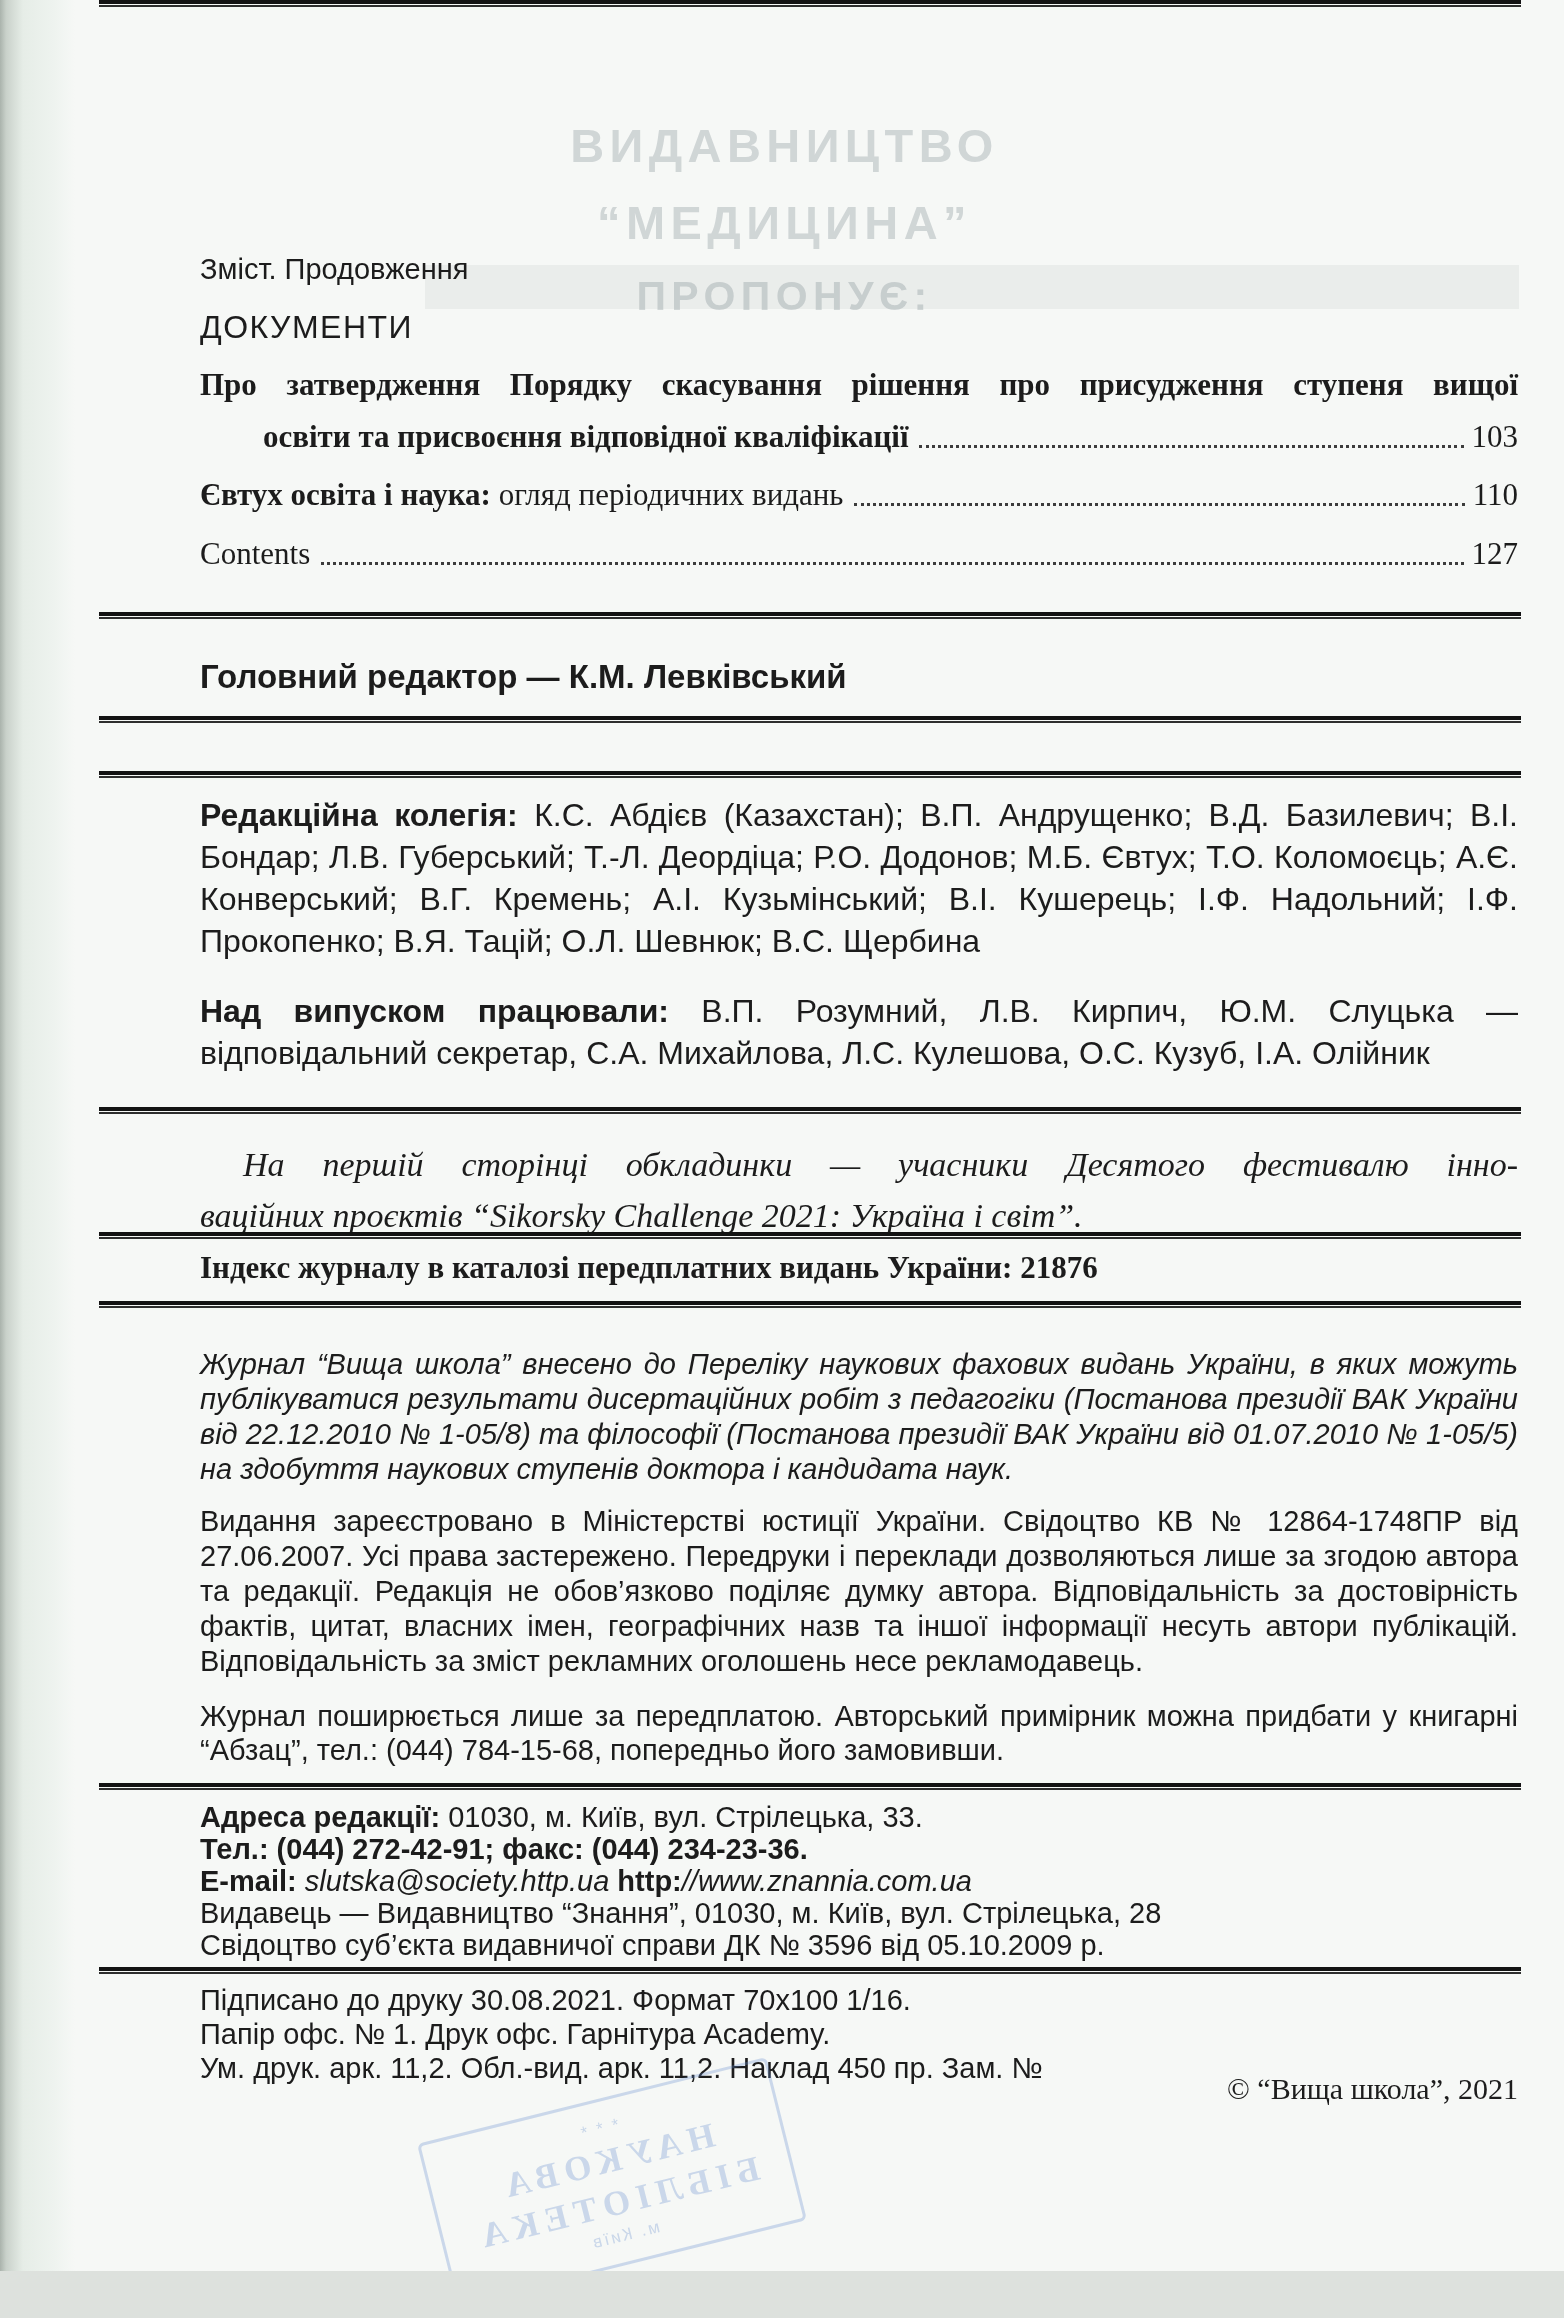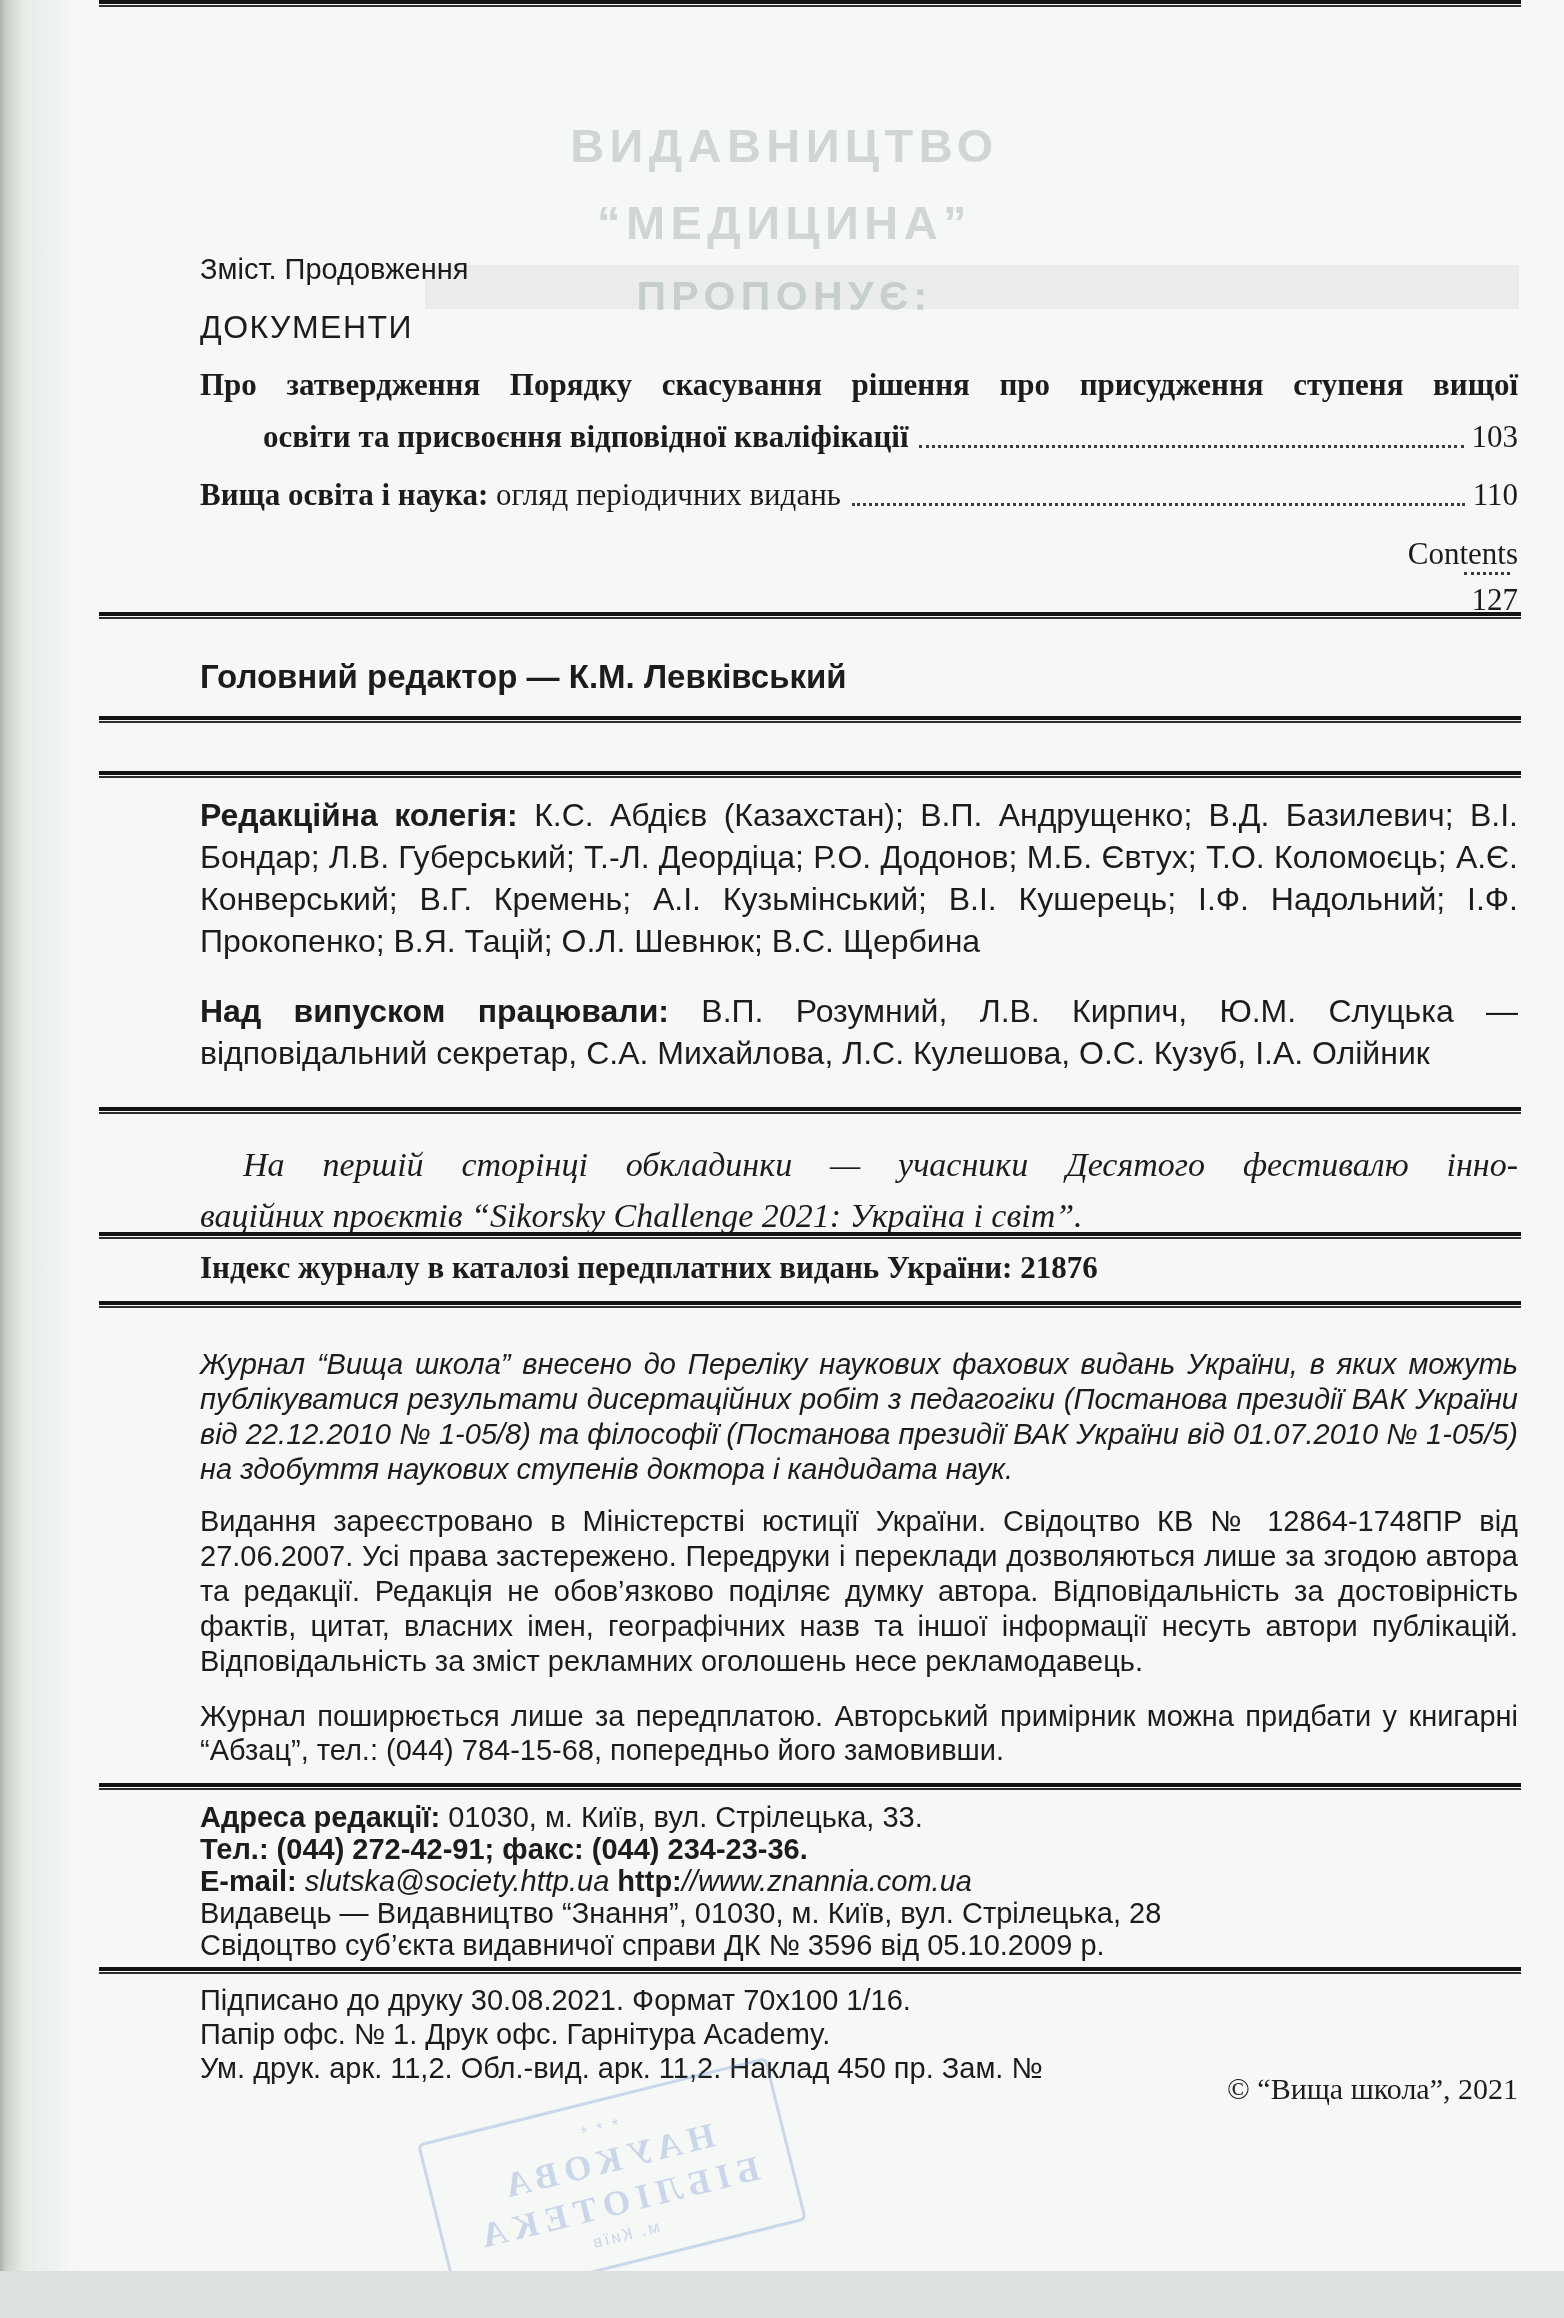--- a/index.html
+++ b/index.html
@@ -18,21 +18,21 @@
   .ghost-top .g2{font-size:41px;line-height:70px;}
   .shadow-band{left:425px;top:265px;width:1094px;height:44px;background:rgba(100,110,115,0.08);}
   .continuation{top:253px;text-align:left;font-size:29px;}
   .doc-title{top:309px;font-size:32px;letter-spacing:1.5px;}
   .serif{font-family:"Liberation Serif",serif;}
   .toc-l1{top:367px;font-size:31px;font-weight:bold;text-align:justify;text-align-last:justify;}
   .toc-row{display:flex;align-items:flex-end;font-size:31px;}
   .toc-row .indent{padding-left:63px;}
   .toc-l2{top:419px;}
   .toc-r2{top:477px;}
-  .toc-r3{top:536px;flex-direction:column;}
+  .toc-r3{top:536px;}
   .leader{flex:1;border-bottom:3.1px dotted #3c3c3c;margin:0 7.7px 6.9px 10.7px;min-width:46px;}
   .pageno{font-weight:normal;}
   .rule-2{top:612px;} .rule-3{top:716px;} .rule-4{top:771px;}
   .editor{top:658px;font-size:33px;font-weight:bold;}
   .board{top:794px;font-size:32px;line-height:42px;text-align:justify;}
   .team{top:990px;font-size:32px;line-height:42px;text-align:justify;}
   .lead{font-weight:bold;}
   .rule-5{top:1107px;}
   .cover{top:1139px;font-size:34px;line-height:51px;font-style:italic;}
   .cover .l1{text-indent:43px;text-align:justify;text-align-last:justify;}
@@ -79,21 +79,21 @@
 
   <div class="toc-l1 abs content serif">Про затвердження Порядку скасування рішення про присудження ступеня вищої</div>
 
   <div class="toc-row toc-l2 abs content serif">
     <span class="indent" style="font-weight:bold">освіти та присвоєння відповідної кваліфікації</span>
     <span class="leader"></span>
     <span class="pageno">103</span>
   </div>
 
   <div class="toc-row toc-r2 abs content serif">
-    <span><b>Вища освіта і наука:</b><span> огляд періодичних видань</span></span>
+    <span><b>Євтух освіта і наука:</b><span> огляд періодичних видань</span></span>
     <span class="leader"></span>
     <span class="pageno">110</span>
   </div>
 
   <div class="toc-row toc-r3 abs content serif">
     <span>Contents</span>
     <span class="leader"></span>
     <span class="pageno">127</span>
   </div>
 

